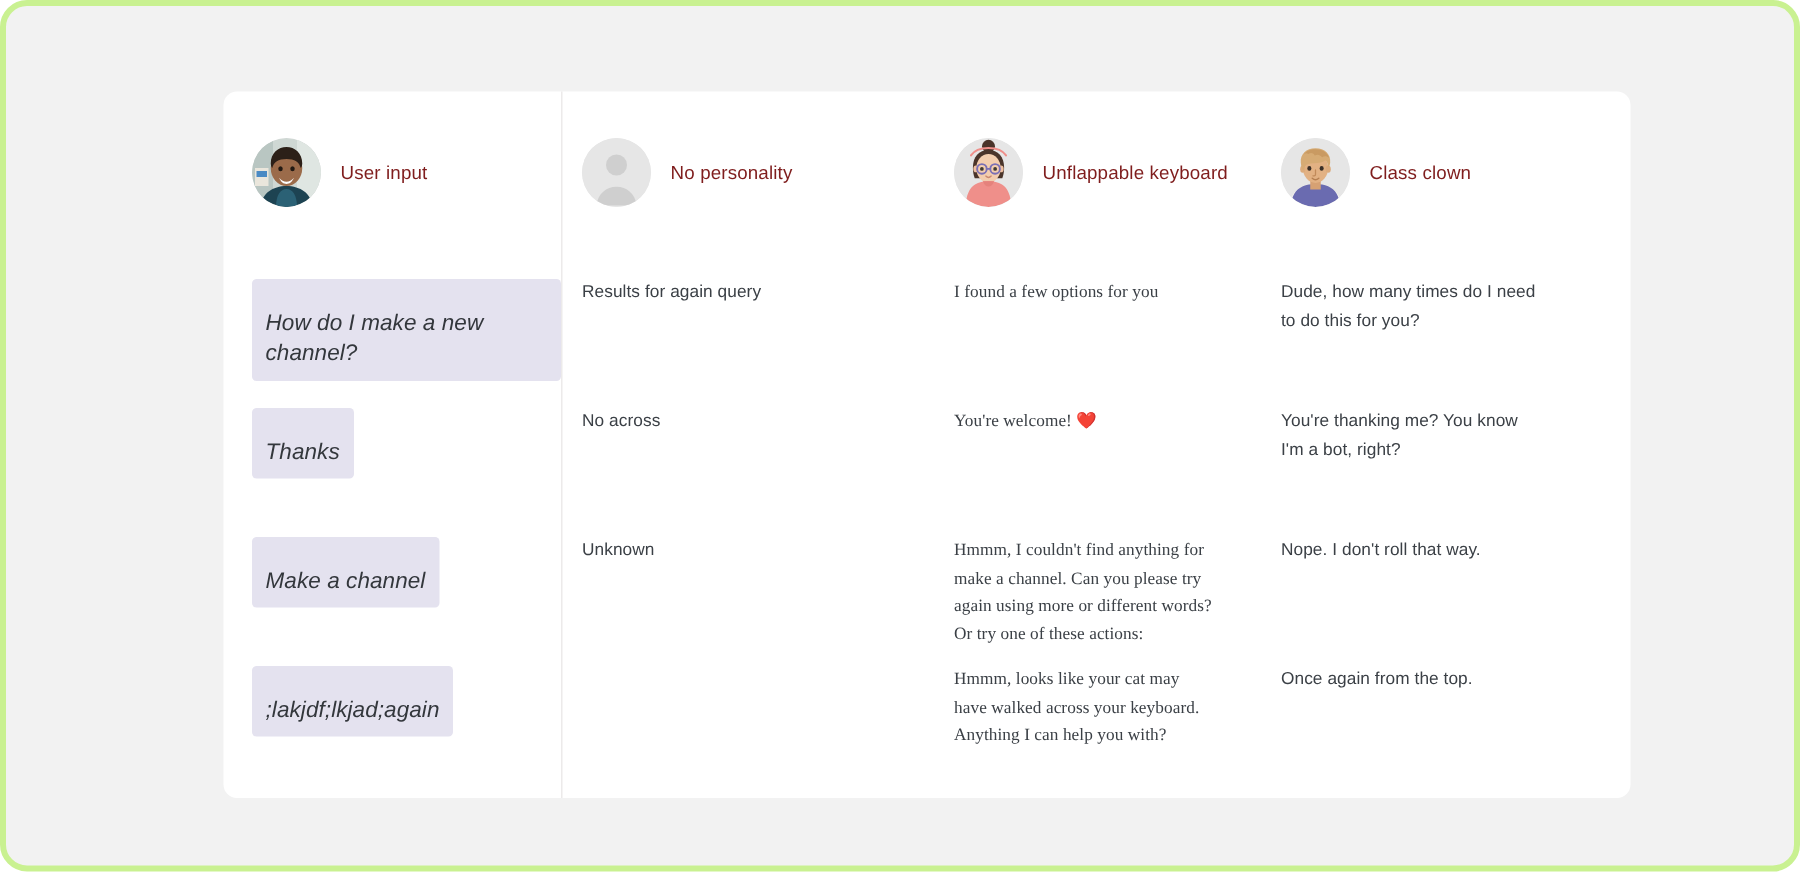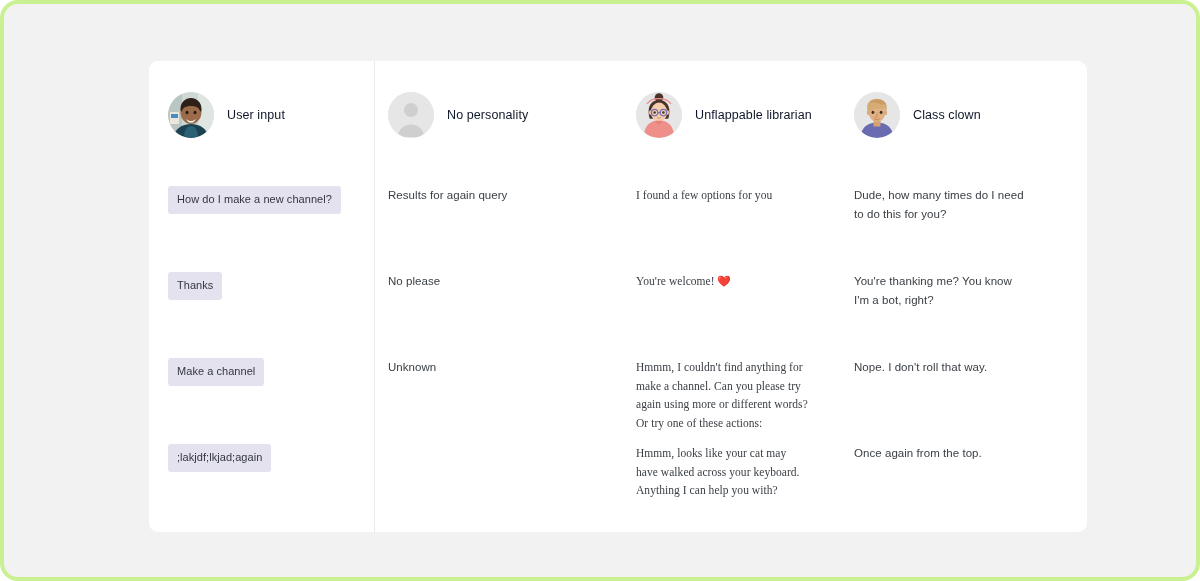--- a/index.html
+++ b/index.html
@@ -78,43 +78,44 @@
     overflow: hidden;
     position: relative;
     background: #e4e4e4;
   }
 
   .avatar svg { display: block; width: 46px; height: 46px; }
 
   .col-head-label {
     margin-left: 13px;
     font-size: 12.5px;
-    color: #0f172a;
+    color: #7f1d1d;
     letter-spacing: .1px;
     white-space: nowrap;
   }
 
   
   .rows { display: block; }
 
   .row {
     height: 86px;
     display: block;
   }
 
   
   .chip {
     display: inline-block;
     background: #e4e2ef;
     color: #33373c;
-    font-size: 11px;
+    font-size: 15px;
     line-height: 1.35;
-    padding: 6px 9px 7px 9px;
+    padding: 20px 9px 7px 9px;
     border-radius: 3px;
     letter-spacing: .05px;
+    font-style: italic;
   }
 
   
   .reply {
     font-size: 11.5px;
     line-height: 1.62;
     color: #3b4046;
     letter-spacing: .05px;
     max-width: 196px;
   }
@@ -185,21 +186,21 @@
             </svg>
           </div>
           <span class="col-head-label">No personality</span>
         </div>
 
         <div class="rows">
           <div class="row">
             <div class="reply">Results for again query</div>
           </div>
           <div class="row">
-            <div class="reply">No please</div>
+            <div class="reply">No across</div>
           </div>
           <div class="row">
             <div class="reply">Unknown</div>
           </div>
         </div>
       </div>
 
       <div class="col">
         <div class="col-head">
           <div class="avatar">
@@ -222,21 +223,21 @@
                 <circle cx="18.6" cy="20.6" r="3.2" fill="none" stroke="#7a6fb5" stroke-width="1.25"></circle>
                 <circle cx="27.4" cy="20.6" r="3.2" fill="none" stroke="#7a6fb5" stroke-width="1.25"></circle>
                 <path d="M21.8 20.6h2.4" stroke="#7a6fb5" stroke-width="1.25" fill="none"></path>
                 <circle cx="18.6" cy="20.6" r="1.25" fill="#3f3a33"></circle>
                 <circle cx="27.4" cy="20.6" r="1.25" fill="#3f3a33"></circle>
                 <path d="M21.2 25.4c.6.6 1.2.9 1.8.9s1.2-.3 1.8-.9" stroke="#c98a72" stroke-width=".9" fill="none" stroke-linecap="round"></path>
                 <path d="M11.3 11.6c2.2-3.4 6.4-5 11.7-5s9.5 1.6 11.7 5" stroke="#ef8f8a" stroke-width="1.3" fill="none" stroke-linecap="round"></path>
               </g>
             </svg>
           </div>
-          <span class="col-head-label">Unflappable librarian</span>
+          <span class="col-head-label">Unflappable keyboard</span>
         </div>
 
         <div class="rows">
           <div class="row">
             <div class="reply wide">I found a few options for you</div>
           </div>
           <div class="row">
             <div class="reply wide"><span>You're welcome! </span><span class="heart">❤️</span></div>
           </div>
           <div class="row">

